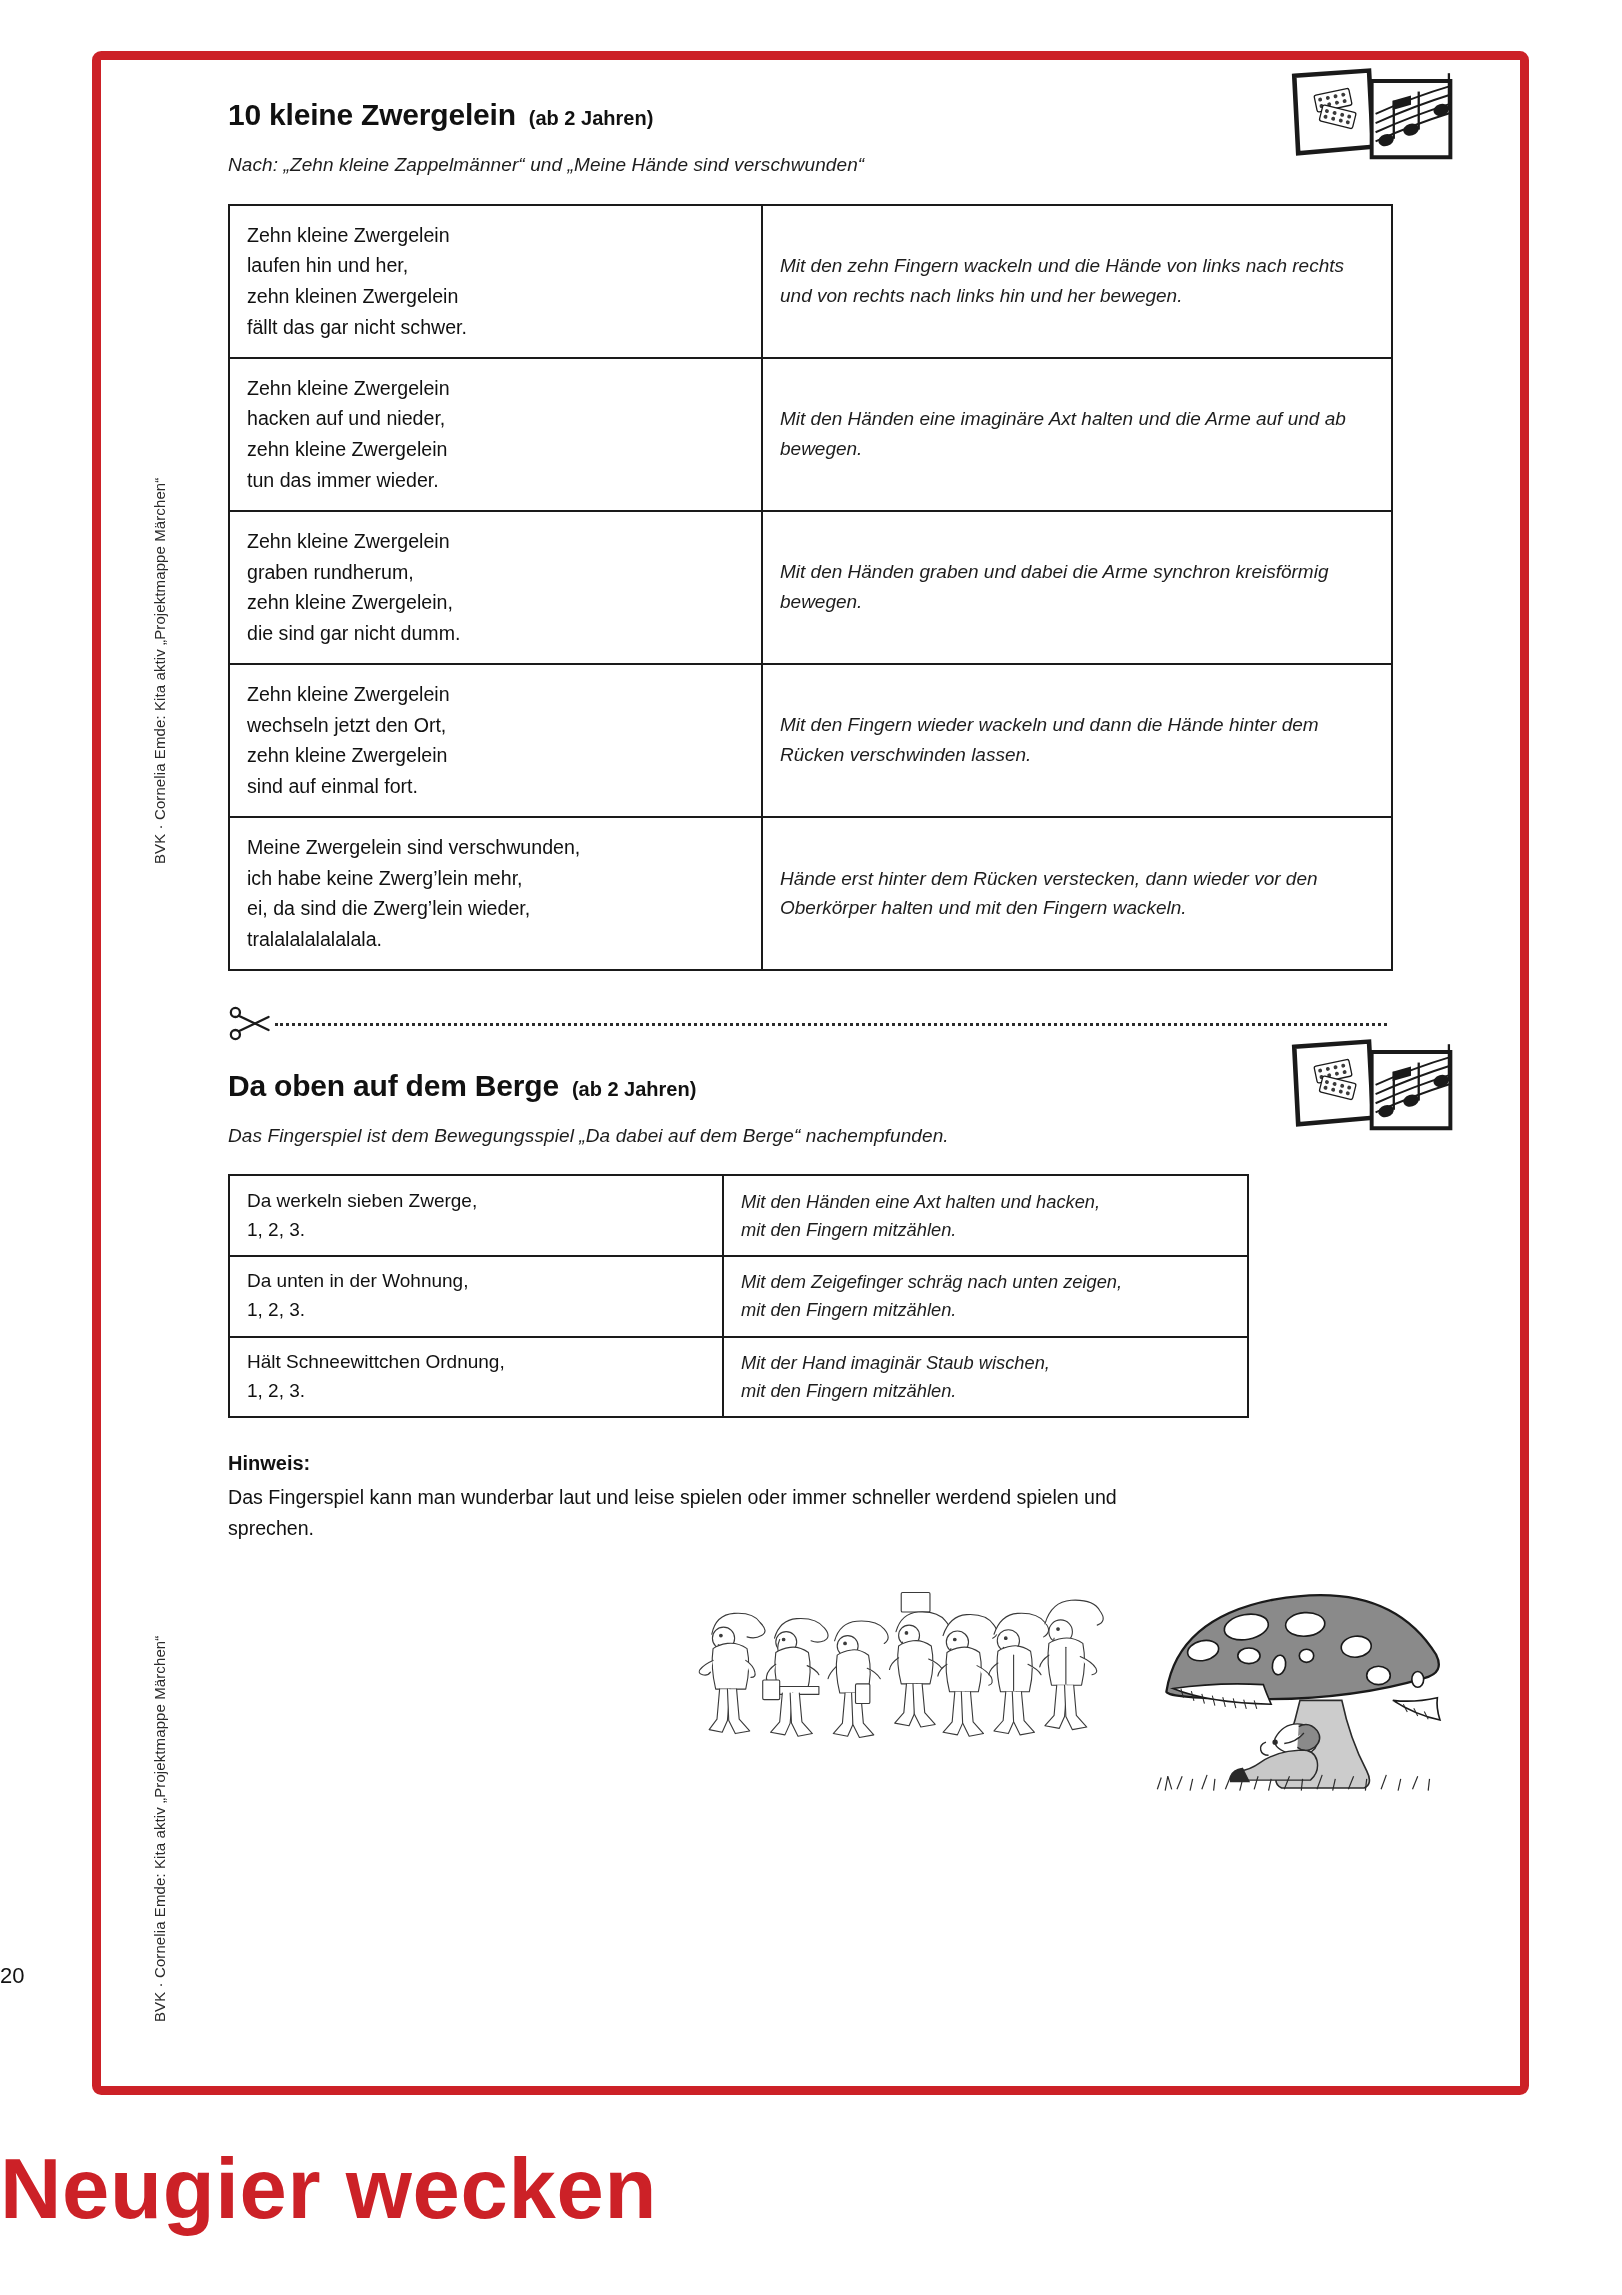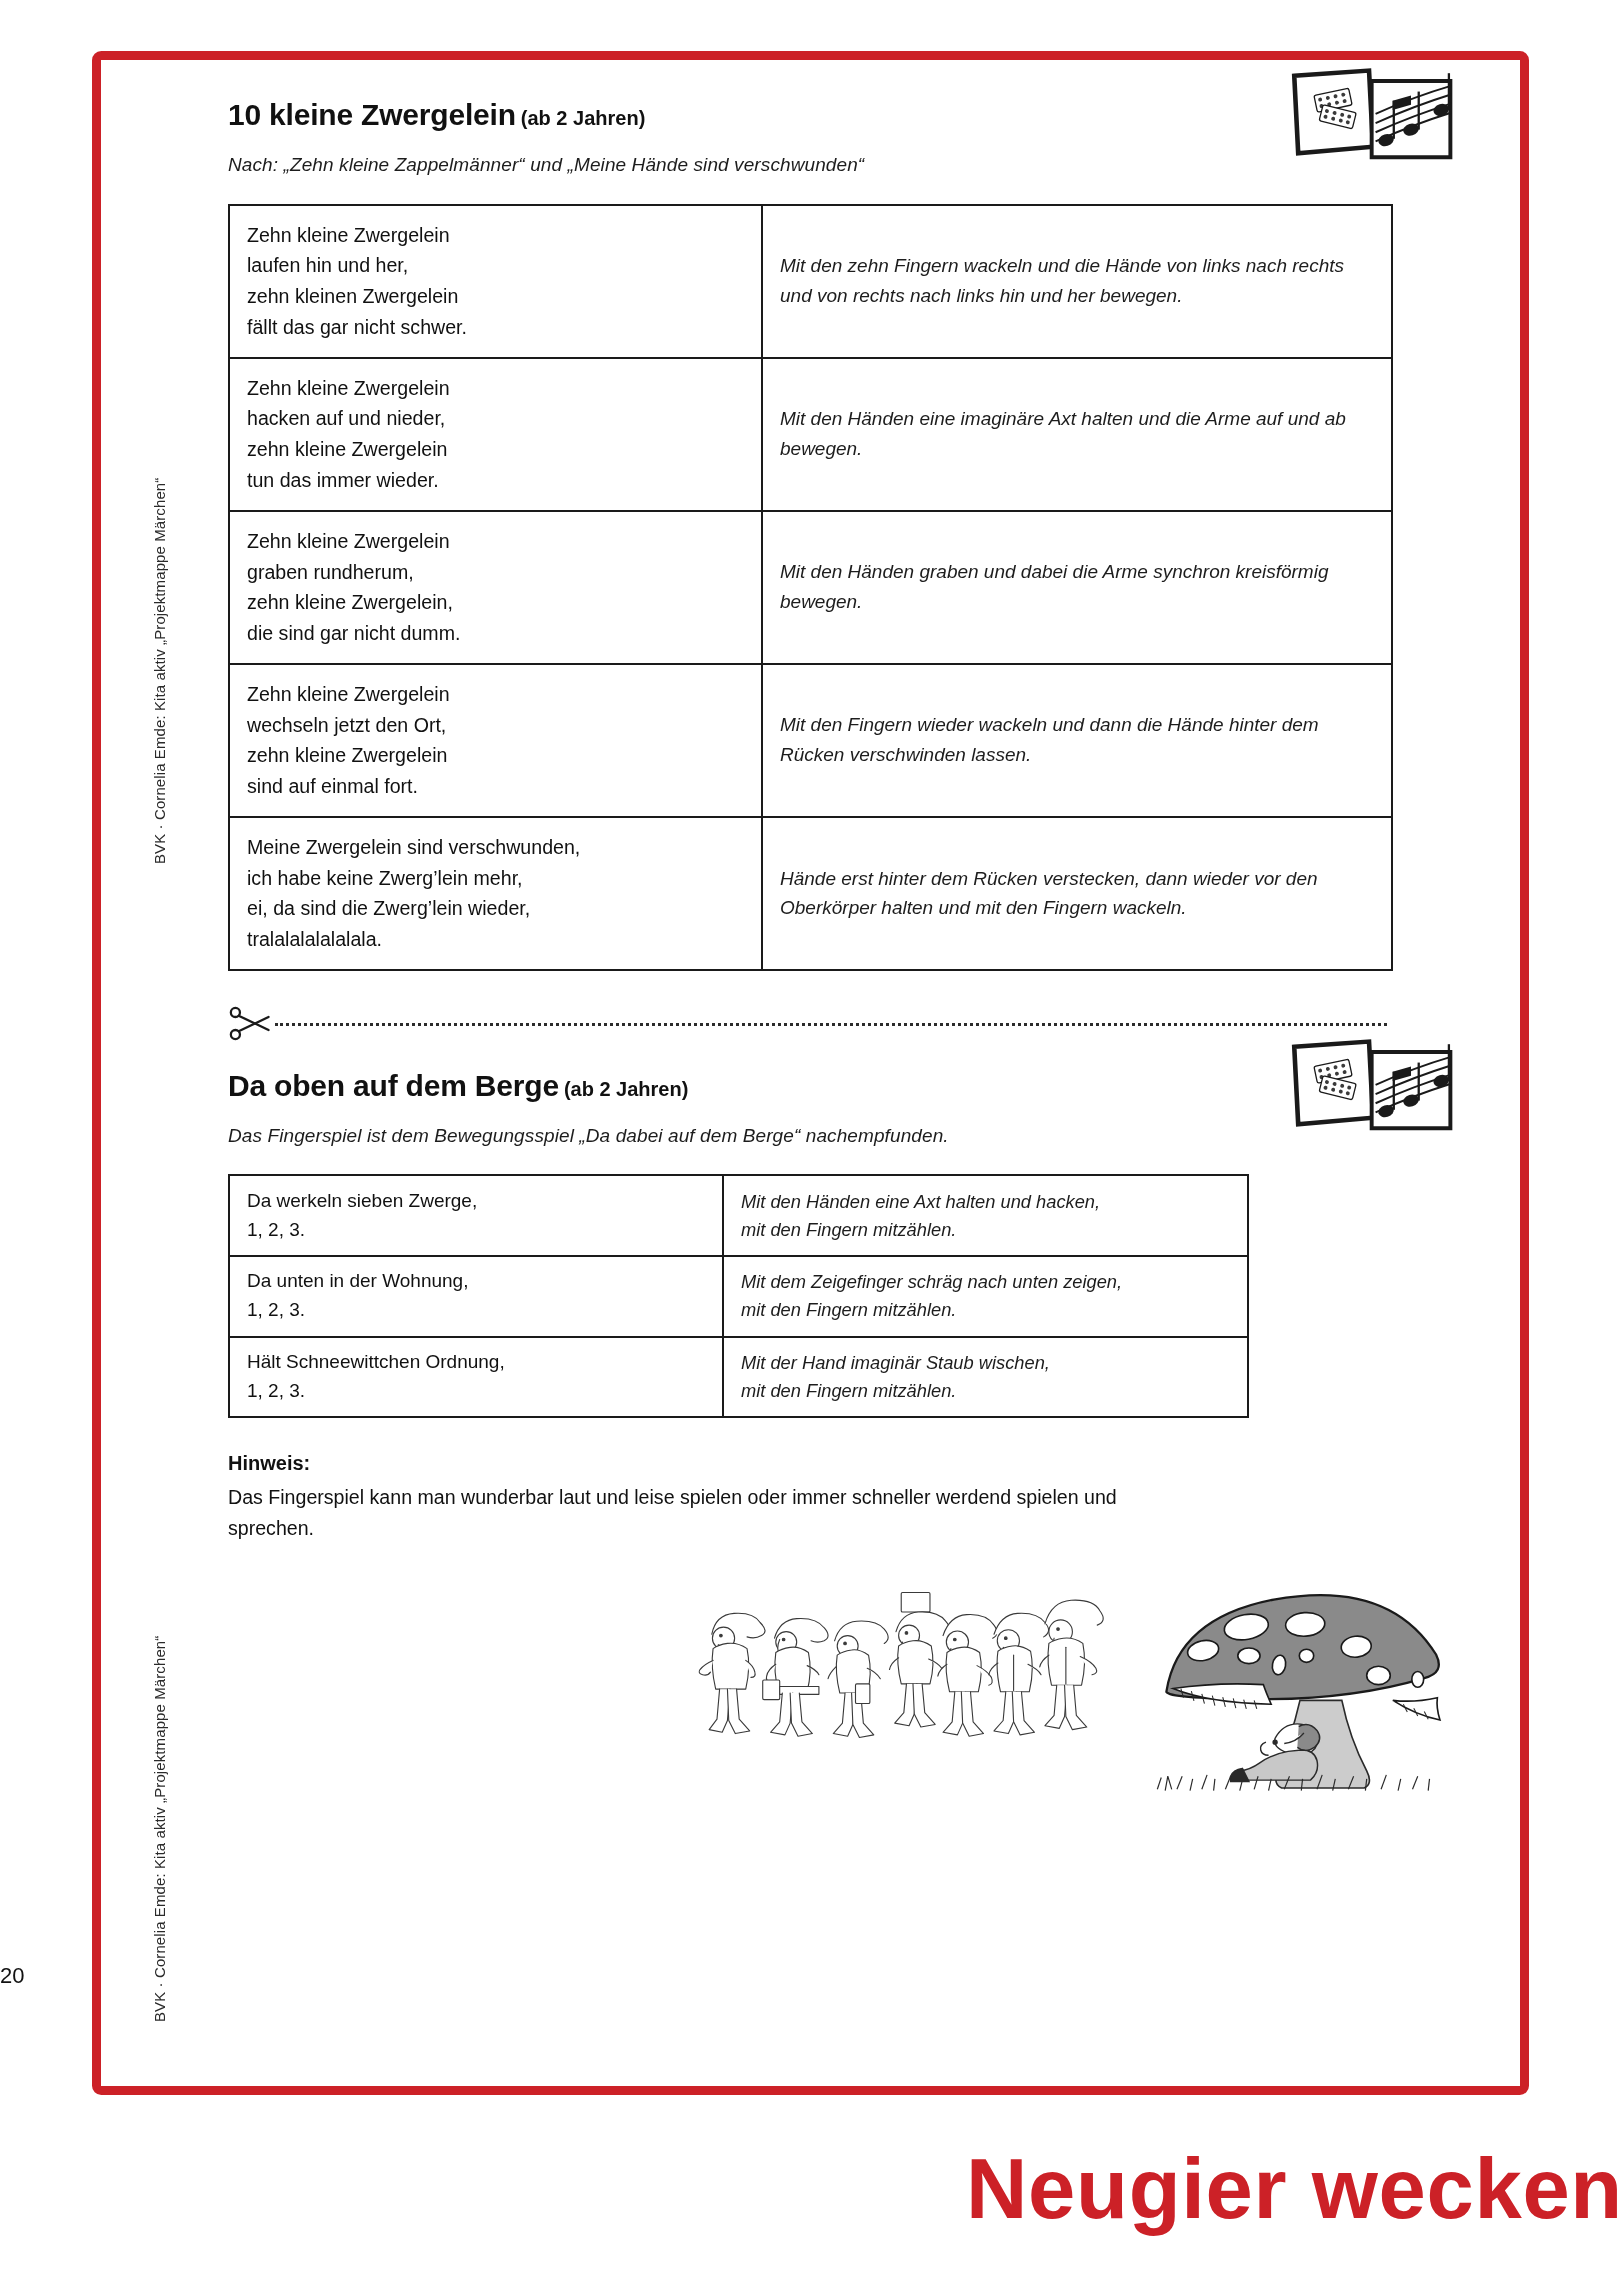--- a/index.html
+++ b/index.html
@@ -64,20 +64,21 @@
   .sec-title {
     font-size: 30px;
     font-weight: bold;
     letter-spacing: -0.2px;
     color: #111;
   }
   .sec-age {
     font-size: 20px;
     font-weight: bold;
     color: #111;
+    margin-left: 8px;
   }
   .sec-sub {
     font-style: italic;
     font-size: 19px;
     margin-top: 22px;
     color: #1d1d1d;
     letter-spacing: 0.1px;
   }
 
   
@@ -188,21 +189,21 @@
     font-size: 22px;
     color: #111;
   }
 
   
   #bottom-banner {
     position: absolute;
     left: 0;
     right: 0;
     top: 2140px;
-    text-align: right;
+    text-align: left;
     font-size: 85px;
     font-weight: bold;
     color: #cc2127;
     letter-spacing: 0.7px;
   }
 </style>
 </head>
 <body>
 
 <div id="page-frame"></div>

